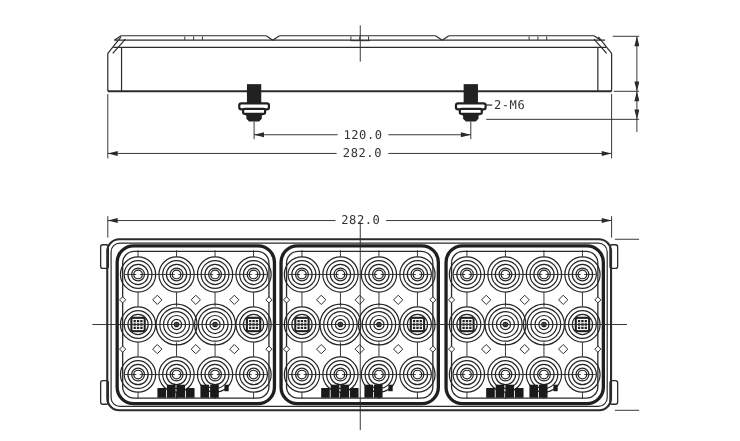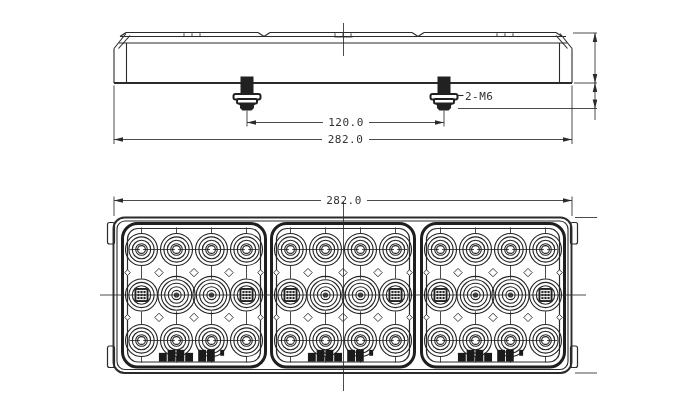--- a/index.html
+++ b/index.html
@@ -1,17 +1,17 @@
 <!DOCTYPE html>
 <html><head>
 <meta charset="utf-8">
 <style>
   html,body{margin:0;padding:0;background:#ffffff;}
   #stage{position:relative;width:581px;height:401px;background:#ffffff;overflow:hidden;
-         font-family:"DejaVu Sans Mono", monospace;padding-left:16px;}
+         font-family:"DejaVu Sans Mono", monospace;}
   svg{display:block;}
   .ln{stroke:#2b2b2b;stroke-width:1.1;fill:none;stroke-linecap:butt;}
   .thin{stroke:#2b2b2b;stroke-width:0.85;fill:none;}
   .med{stroke:#2b2b2b;stroke-width:1.9;fill:none;}
   .pnl{stroke:#1f1f1f;stroke-width:3;fill:none;}
   .in1{stroke:#2b2b2b;stroke-width:1.2;fill:none;}
   .dk{fill:#212121;stroke:none;}
   .wt{fill:#ffffff;stroke:none;}
   .wr{fill:#ffffff;stroke:#212121;stroke-width:2;}
   .dia{fill:#ffffff;stroke:#2b2b2b;stroke-width:0.9;}

